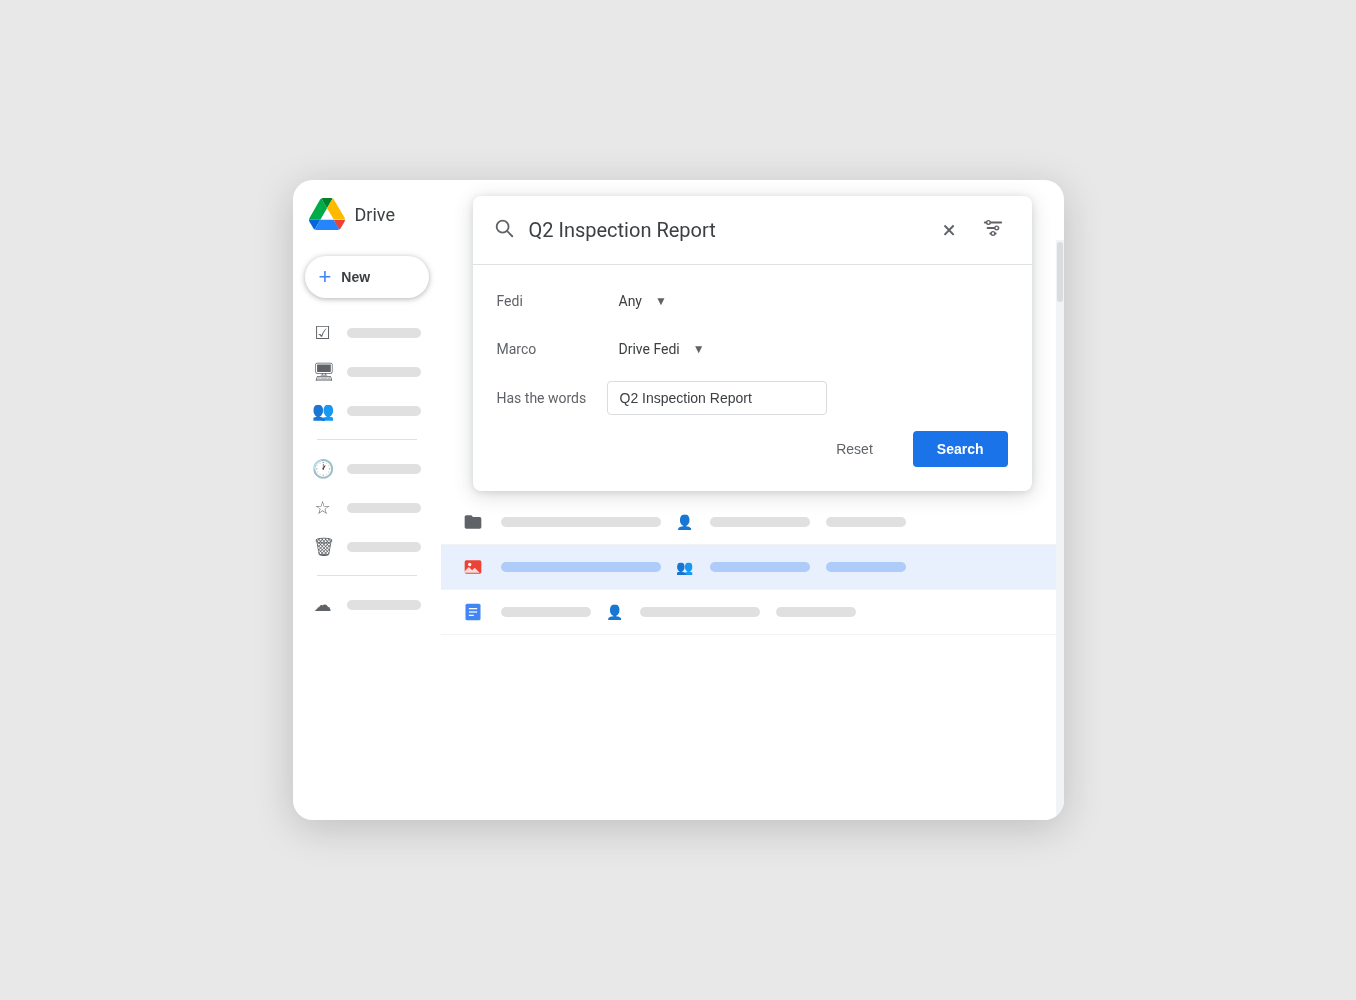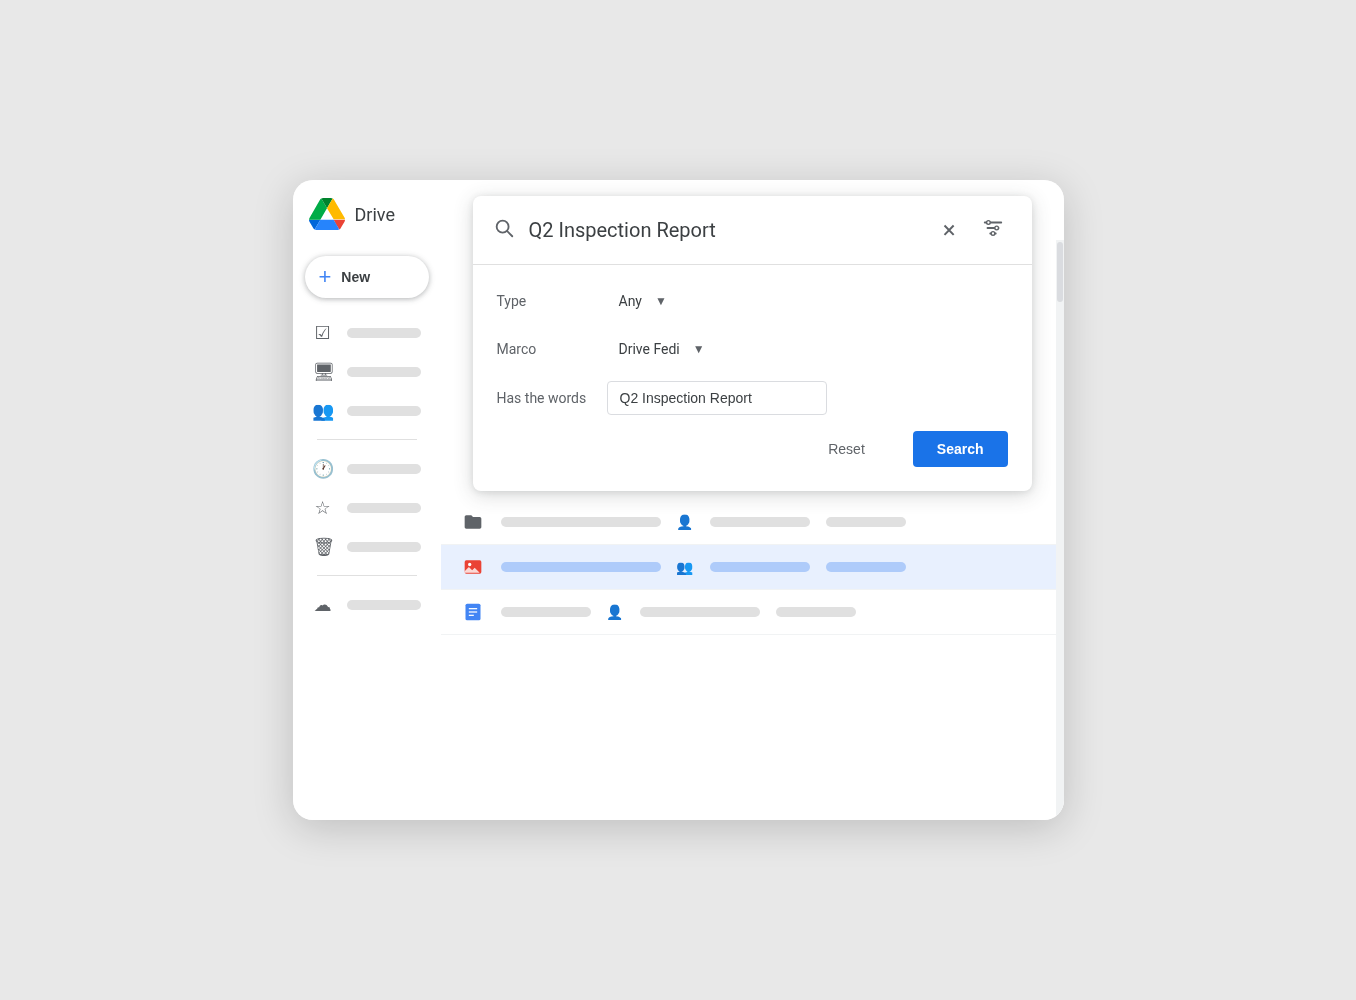--- a/index.html
+++ b/index.html
@@ -221,21 +221,21 @@
       font-size: 14px;
       color: #3c4043;
       min-width: 220px;
       outline: none;
     }
 
     .filter-actions {
       display: flex;
       align-items: center;
       justify-content: flex-end;
-      gap: 16px;
+      gap: 8px;
     }
 
     .reset-button {
       padding: 8px 20px;
       background: transparent;
       border: none;
       border-radius: 4px;
       font-size: 14px;
       color: #5f6368;
       cursor: pointer;
@@ -429,21 +429,21 @@
             <line x1="9" y1="18" x2="15" y2="18" stroke="#5f6368" stroke-width="2" stroke-linecap="round"></line>
             <circle cx="7" cy="6" r="2" fill="white" stroke="#5f6368" stroke-width="1.5"></circle>
             <circle cx="16" cy="12" r="2" fill="white" stroke="#5f6368" stroke-width="1.5"></circle>
             <circle cx="12" cy="18" r="2" fill="white" stroke="#5f6368" stroke-width="1.5"></circle>
           </svg>
         </span>
       </div>
 
       <div class="filter-section">
         <div class="filter-row">
-          <span class="filter-label">Type</span>
+          <span class="filter-label">Fedi</span>
           <div class="filter-select">
             <span>Any</span>
             <span class="filter-select-arrow">▼</span>
           </div>
         </div>
 
         <div class="filter-row">
           <span class="filter-label">Marco</span>
           <div class="filter-select">
             <span>Drive Fedi</span>

